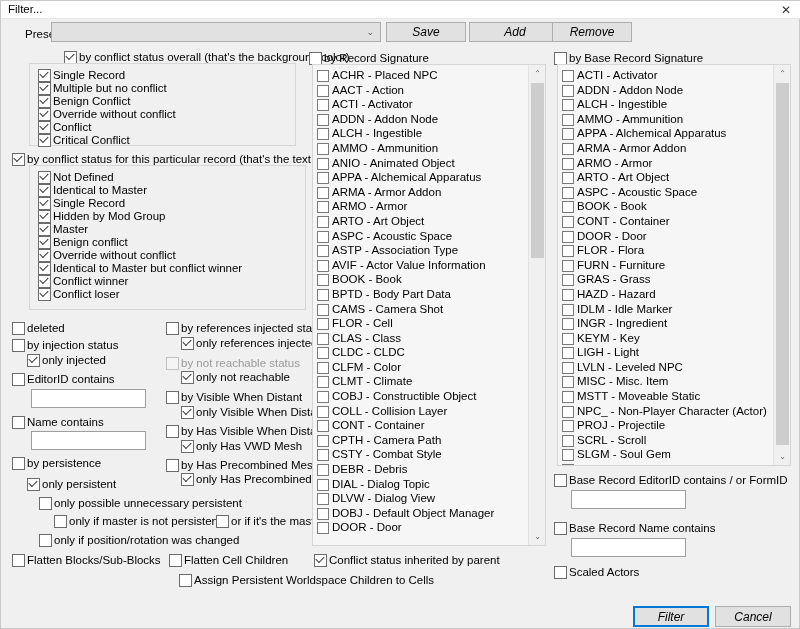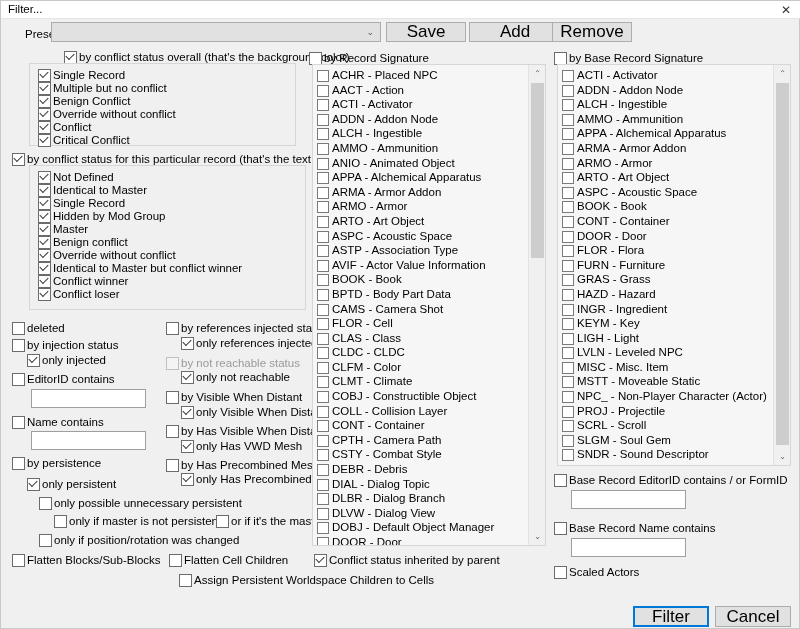--- a/index.html
+++ b/index.html
@@ -54,23 +54,24 @@
   .cb.dim::before { border-color: #c0c0c0; background: #f4f4f4; }
   .groupbox {
     position: absolute;
     border: 1px solid #d6d6d6;
     background: #f0f0f0;
   }
   .btn {
     position: absolute;
     background: #e1e1e1;
     border: 1px solid #adadad;
-    font-size: 17px; color: #000;
+    font-size: 12px; color: #000;
     display: flex; align-items: center; justify-content: center;
     cursor: default;
+    font-style: italic;
   }
   .btn.focus { border: 2px solid #0078d7; background: #e1e1e1; }
   .combo {
     position: absolute;
     background: #e1e1e1;
     border: 1px solid #acacac;
   }
   .combo .arrow {
     position: absolute; right: 6px; top: 50%; transform: translateY(-55%);
     font-size: 9px; color: #5a5a5a;
@@ -213,21 +214,20 @@
         <div class="listrow"><span>CLDC - CLDC</span></div>
         <div class="listrow"><span>CLFM - Color</span></div>
         <div class="listrow"><span>CLMT - Climate</span></div>
         <div class="listrow"><span>COBJ - Constructible Object</span></div>
         <div class="listrow"><span>COLL - Collision Layer</span></div>
         <div class="listrow"><span>CONT - Container</span></div>
         <div class="listrow"><span>CPTH - Camera Path</span></div>
         <div class="listrow"><span>CSTY - Combat Style</span></div>
         <div class="listrow"><span>DEBR - Debris</span></div>
         <div class="listrow"><span>DIAL - Dialog Topic</span></div>
-        <div class="listrow"><span>DLBR - Dialog Branch</span></div>
         <div class="listrow"><span>DLVW - Dialog View</span></div>
         <div class="listrow"><span>DOBJ - Default Object Manager</span></div>
         <div class="listrow"><span>DOOR - Door</span></div>
       </div>
     <div class="sb">
       <div class="arw up">⌃</div>
       <div class="thumb" style="top:18px; height:175px;"></div>
       <div class="arw dn">⌄</div>
     </div>
   </div>
@@ -244,20 +244,21 @@
         <div class="listrow"><span>ARMO - Armor</span></div>
         <div class="listrow"><span>ARTO - Art Object</span></div>
         <div class="listrow"><span>ASPC - Acoustic Space</span></div>
         <div class="listrow"><span>BOOK - Book</span></div>
         <div class="listrow"><span>CONT - Container</span></div>
         <div class="listrow"><span>DOOR - Door</span></div>
         <div class="listrow"><span>FLOR - Flora</span></div>
         <div class="listrow"><span>FURN - Furniture</span></div>
         <div class="listrow"><span>GRAS - Grass</span></div>
         <div class="listrow"><span>HAZD - Hazard</span></div>
+        <div class="listrow"><span>IDLM - Idle Marker</span></div>
         <div class="listrow"><span>INGR - Ingredient</span></div>
         <div class="listrow"><span>KEYM - Key</span></div>
         <div class="listrow"><span>LIGH - Light</span></div>
         <div class="listrow"><span>LVLN - Leveled NPC</span></div>
         <div class="listrow"><span>MISC - Misc. Item</span></div>
         <div class="listrow"><span>MSTT - Moveable Static</span></div>
         <div class="listrow"><span>NPC_ - Non-Player Character (Actor)</span></div>
         <div class="listrow"><span>PROJ - Projectile</span></div>
         <div class="listrow"><span>SCRL - Scroll</span></div>
         <div class="listrow"><span>SLGM - Soul Gem</span></div>

